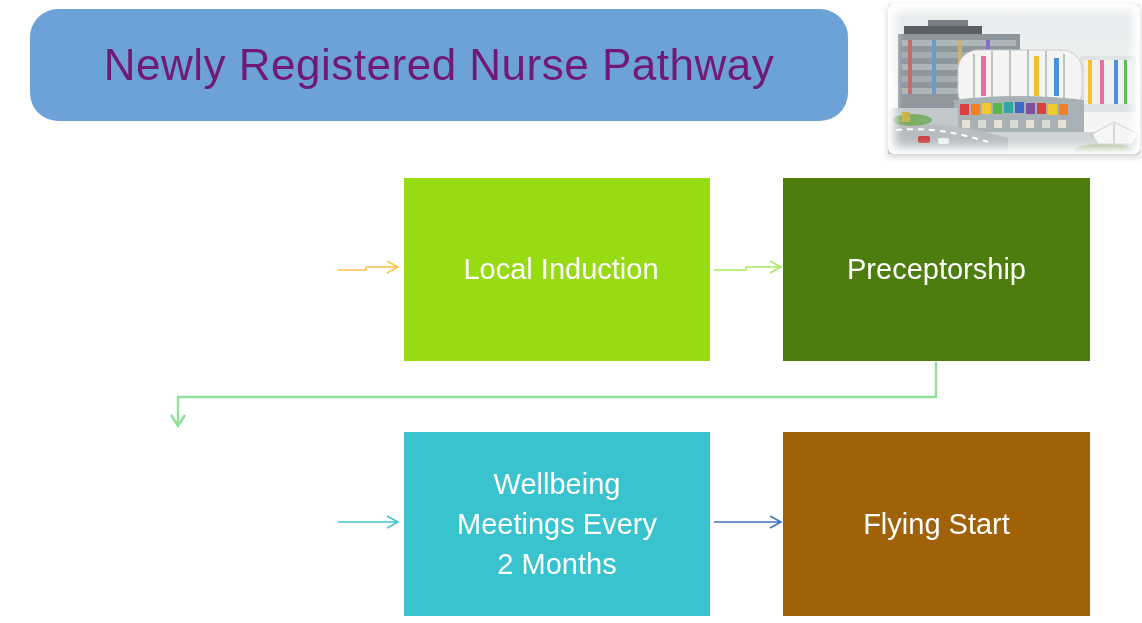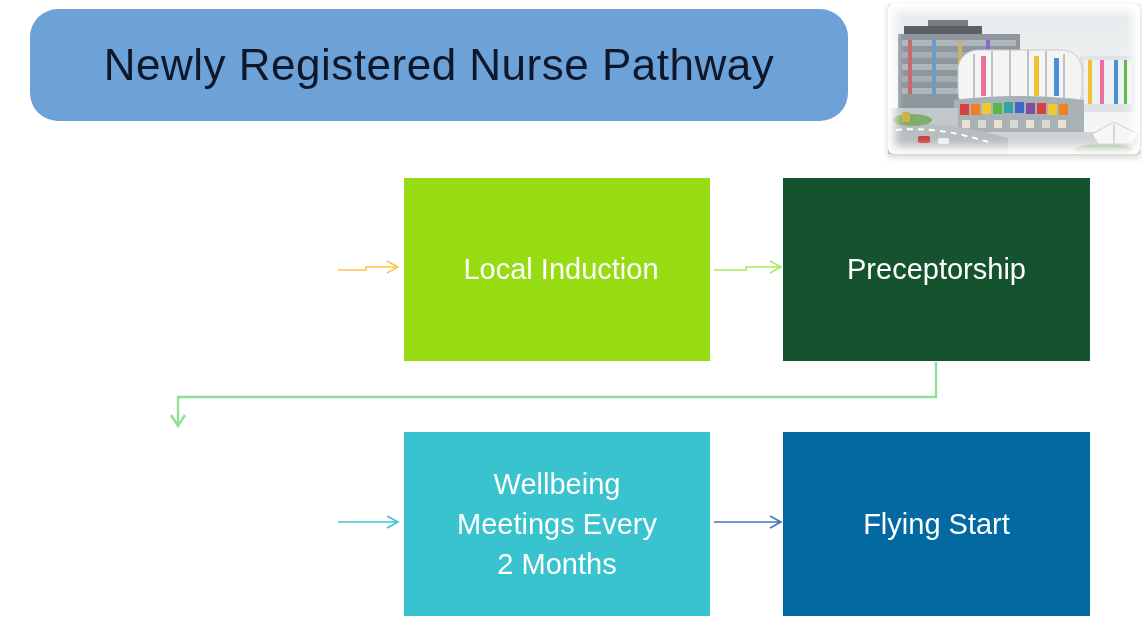--- a/index.html
+++ b/index.html
@@ -5,21 +5,21 @@
   html,body { margin:0; padding:0; background:#ffffff; }
   .canvas {
     position:relative; width:1142px; height:623px; background:#ffffff;
     font-family:"Liberation Sans", sans-serif; overflow:hidden;
   }
   .title-bar {
     position:absolute; left:30px; top:9px; width:818px; height:112px;
     border-radius:28px; display:flex; align-items:center; justify-content:center;
   }
   .title-bar .title-text {
-    color:#0f172a; font-size:44px; letter-spacing:0.5px; white-space:nowrap;
+    color:#701a75; font-size:44px; letter-spacing:0.5px; white-space:nowrap;
   }
   .photo {
     position:absolute; left:888px; top:4px; width:252px; height:150px;
     filter: drop-shadow(0 3px 3px rgba(120,120,120,0.35));
   }
   .photo svg { display:block; width:252px; height:150px; }
   .photo .feather {
     content:""; position:absolute; inset:0; pointer-events:none;
     box-shadow: inset 0 0 10px 7px #ffffff; border-radius:6px;
   }
@@ -123,28 +123,28 @@
       <rect x="30" y="132" width="12" height="7" rx="2" fill="#c94040"></rect>
       <rect x="50" y="134" width="11" height="6" rx="2" fill="#eef0f1"></rect>
       <rect x="14" y="108" width="8" height="10" fill="#c9b34a"></rect>
     </svg>
     <span class="feather"></span>
   </div>
 
   <div class="box box-2 row-1" style="background-color: rgb(151, 219, 18); padding-left: 36px;">
     <span>Local Induction</span>
   </div>
-  <div class="box box-3 row-1" style="background-color: #14532d;">
+  <div class="box box-3 row-1" style="background-color: #4d7c0f;">
     <span>Preceptorship</span>
   </div>
 
   <div class="box box-5 row-2" style="background-color: rgb(56, 195, 206);">
     <span>Wellbeing Meetings Every 2 Months</span>
   </div>
-  <div class="box box-6 row-2" style="background-color: #0369a1;">
+  <div class="box box-6 row-2" style="background-color: #a16207;">
     <span>Flying Start</span>
   </div>
 
   <svg class="connector-layer" viewBox="0 0 1142 623">
     <path d="M338,270 H366 V267 H396 M387,261 L398,267 L387,273" fill="none" stroke-width="1.6" stroke="#FFC44D"></path>
     <path d="M714,270 H746 V267 H779 M770,261 L781,267 L770,273" fill="none" stroke-width="1.6" stroke="#A6EC5E"></path>
     <path d="M936,362 V397 H178 V424 M171,415 L178,426 L185,415" fill="none" stroke-width="2.4" stroke="#90E09A"></path>
     <path d="M338,522 H396 M387,516 L398,522 L387,528" fill="none" stroke-width="1.6" stroke="#3EC6CF"></path>
     <path d="M714,522 H779 M770,516 L781,522 L770,528" fill="none" stroke-width="1.6" stroke="#4472C4"></path>
   </svg>

